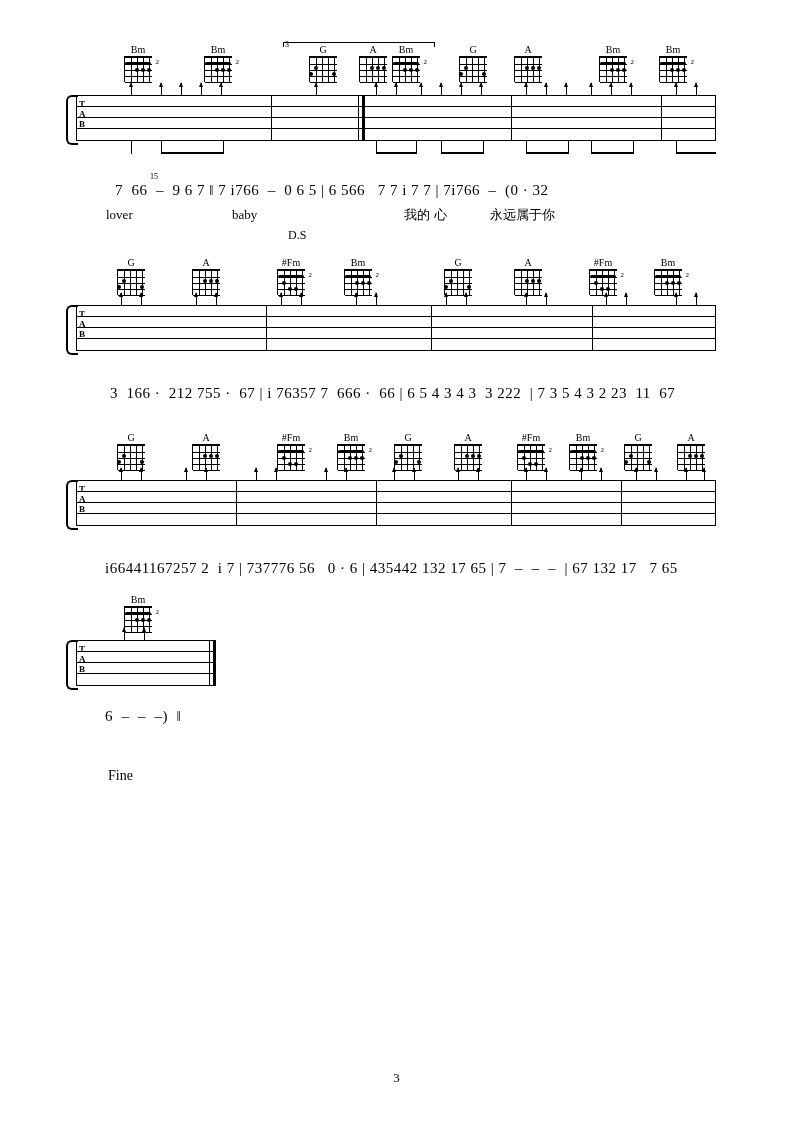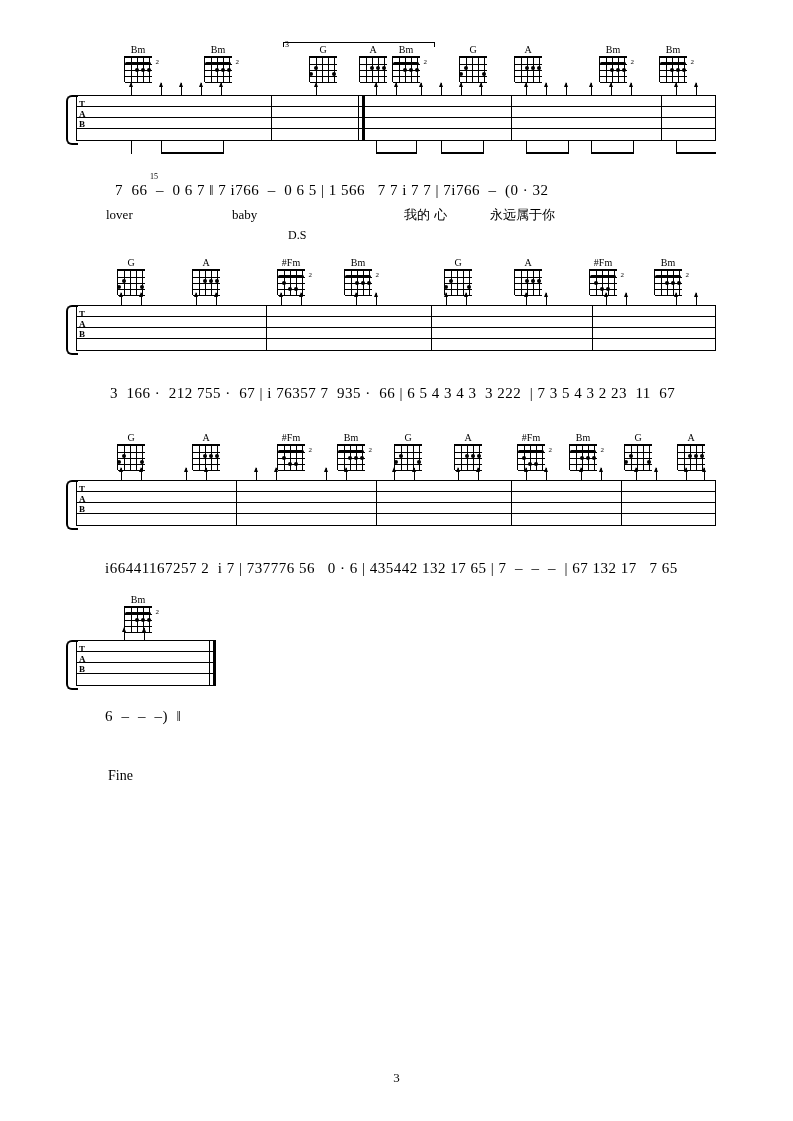--- a/index.html
+++ b/index.html
@@ -425,21 +425,21 @@
       <div class="stem" style="left:450px;top:45px;height:14px;"></div>
       <div class="beam" style="left:450px;top:57px;width:42px;"></div>
       <div class="stem" style="left:492px;top:45px;height:14px;"></div>
       <div class="stem" style="left:515px;top:45px;height:14px;"></div>
       <div class="beam" style="left:515px;top:57px;width:42px;"></div>
       <div class="stem" style="left:557px;top:45px;height:14px;"></div>
       <div class="stem" style="left:600px;top:45px;height:14px;"></div>
       <div class="beam" style="left:600px;top:57px;width:40px;"></div>
     </div>
 
-    <div class="notation" style="left:115px;top:182px;">7  66  –  0 6 7 ‖ 7 i766  –  0 6 5 | 1 566   7 7 i 7 7 | 7i766  –  (0 · 32</div>
+    <div class="notation" style="left:115px;top:182px;">7  66  –  9 6 7 ‖ 7 i766  –  0 6 5 | 6 566   7 7 i 7 7 | 7i766  –  (0 · 32</div>
     <div class="triplet" style="left:150px;top:172px;">15</div>
 
     <div class="lyrics" style="left:106px;top:207px;">lover</div>
     <div class="lyrics" style="left:232px;top:207px;">baby</div>
     <div class="lyrics-cn" style="left:404px;top:206px;">我的 心</div>
     <div class="lyrics-cn" style="left:490px;top:206px;">永远属于你</div>
 
     <div class="marking" style="left:288px;top:228px;">D.S</div>
   </div>
 
@@ -618,21 +618,21 @@
       <div class="arrow" style="left:370px;top:-12px;height:12px;"></div>
       <div class="arrow" style="left:390px;top:-12px;height:12px;"></div>
       <div class="arrow" style="left:450px;top:-12px;height:12px;"></div>
       <div class="arrow" style="left:470px;top:-12px;height:12px;"></div>
       <div class="arrow" style="left:530px;top:-12px;height:12px;"></div>
       <div class="arrow" style="left:550px;top:-12px;height:12px;"></div>
       <div class="arrow" style="left:600px;top:-12px;height:12px;"></div>
       <div class="arrow" style="left:620px;top:-12px;height:12px;"></div>
     </div>
 
-    <div class="notation" style="left:110px;top:135px;">3  166 ·  212 755 ·  67 | i 76357 7  935 ·  66 | 6 5 4 3 4 3  3 222  | 7 3 5 4 3 2 23  11  67</div>
+    <div class="notation" style="left:110px;top:135px;">3  166 ·  212 755 ·  67 | i 76357 7  666 ·  66 | 6 5 4 3 4 3  3 222  | 7 3 5 4 3 2 23  11  67</div>
   </div>
 
   <div class="system" style="left:0;top:425px;width:793px;height:170px;">
 
     <div class="chord" style="left:113px;top:8px;">
       <div class="cname">G</div>
       <div class="grid">
         <div class="v" style="left:6px"></div>
           <div class="v" style="left:12px"></div>
         <div class="v" style="left:18px"></div>

